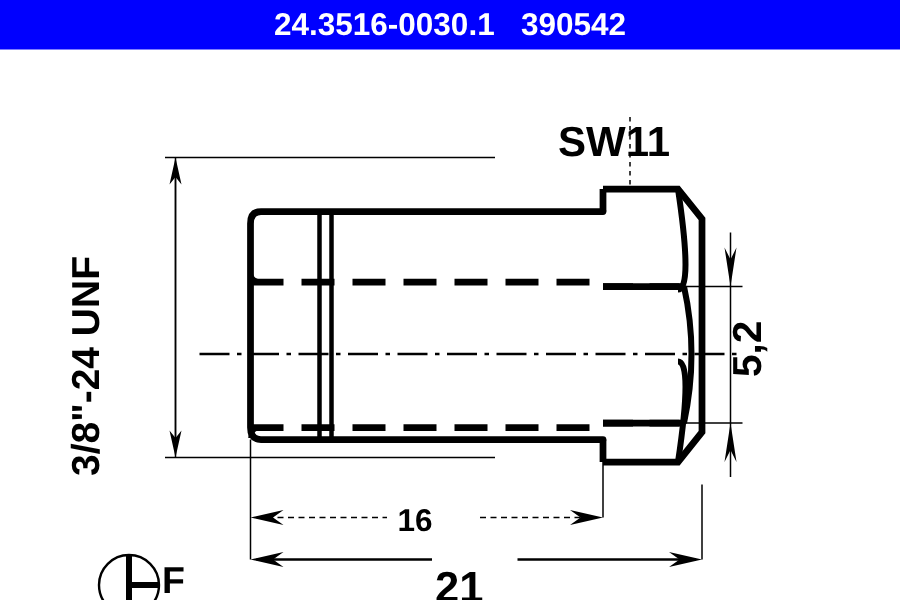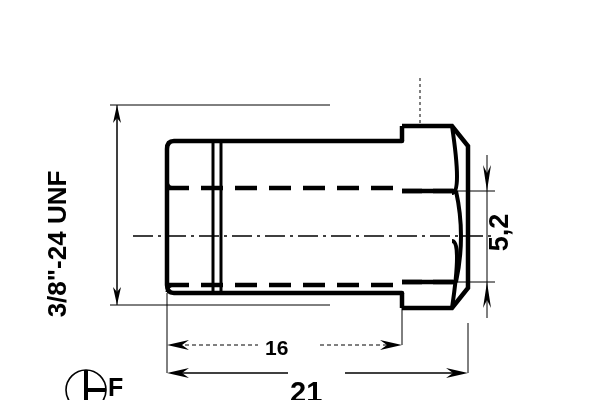--- a/index.html
+++ b/index.html
@@ -88,20 +88,23 @@
     left: 108px;
     top: 342px;
     font-size: 25px;
   }
 </style>
 </head>
 <body>
 
 <div id="page">
 
+  <div id="titlebar">
+    <span class="title-text">24.3516-0030.1   390542</span>
+  </div>
 
   <div id="drawing">
     <svg width="600" height="367" viewBox="0 0 600 367">
 
       <g stroke="#000000" stroke-width="1" fill="none">
 
         <line x1="110" y1="72" x2="330" y2="72"></line>
 
         <line x1="117" y1="72" x2="117" y2="272"></line>
 
@@ -187,20 +190,21 @@
       </g>
 
       <g>
         <circle cx="86" cy="357" r="20" stroke="#000000" stroke-width="1.6" fill="none"></circle>
         <line x1="86" y1="337" x2="86" y2="377" stroke="#000000" stroke-width="4"></line>
         <line x1="86" y1="357" x2="106" y2="357" stroke="#000000" stroke-width="4"></line>
       </g>
 
     </svg>
 
+    <span class="lbl" id="lbl-sw11">SW11</span>
     <span class="lbl" id="lbl-thread">3/8"-24 UNF</span>
     <span class="lbl" id="lbl-52">5,2</span>
     <span class="lbl" id="lbl-16">16</span>
     <span class="lbl" id="lbl-21">21</span>
     <span class="lbl" id="lbl-f">F</span>
   </div>
 
 </div>
 
 </body></html>

